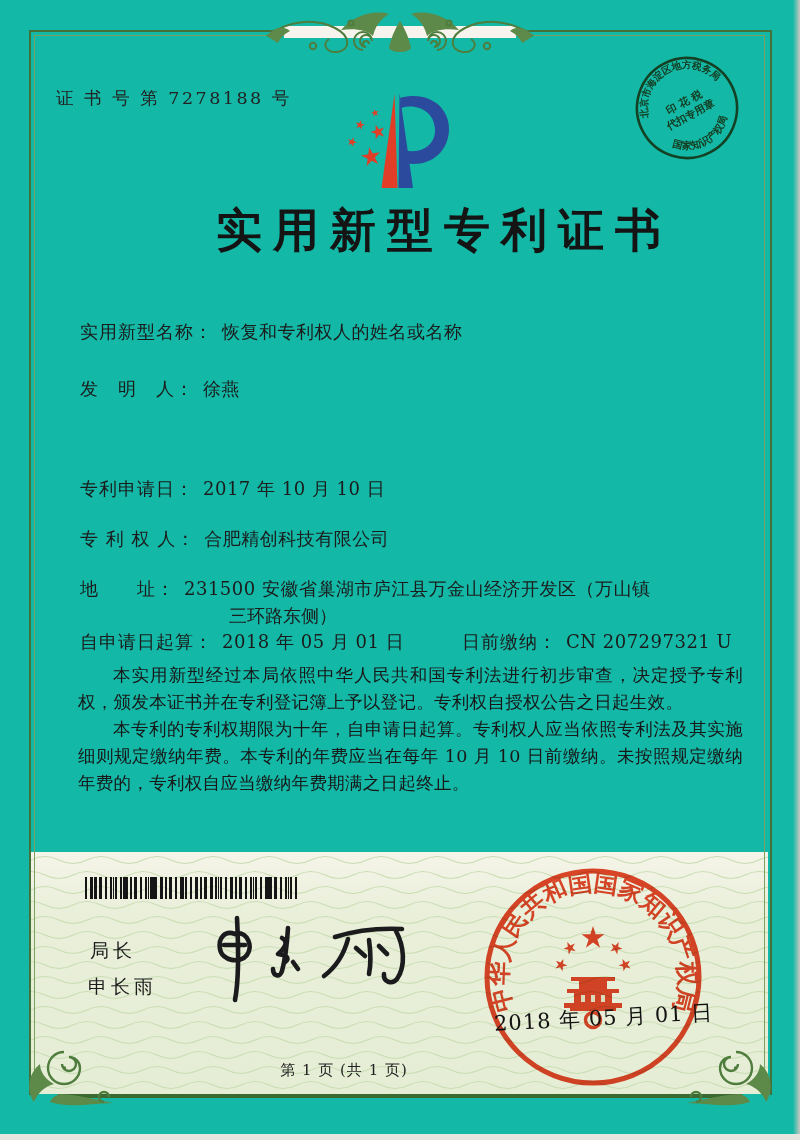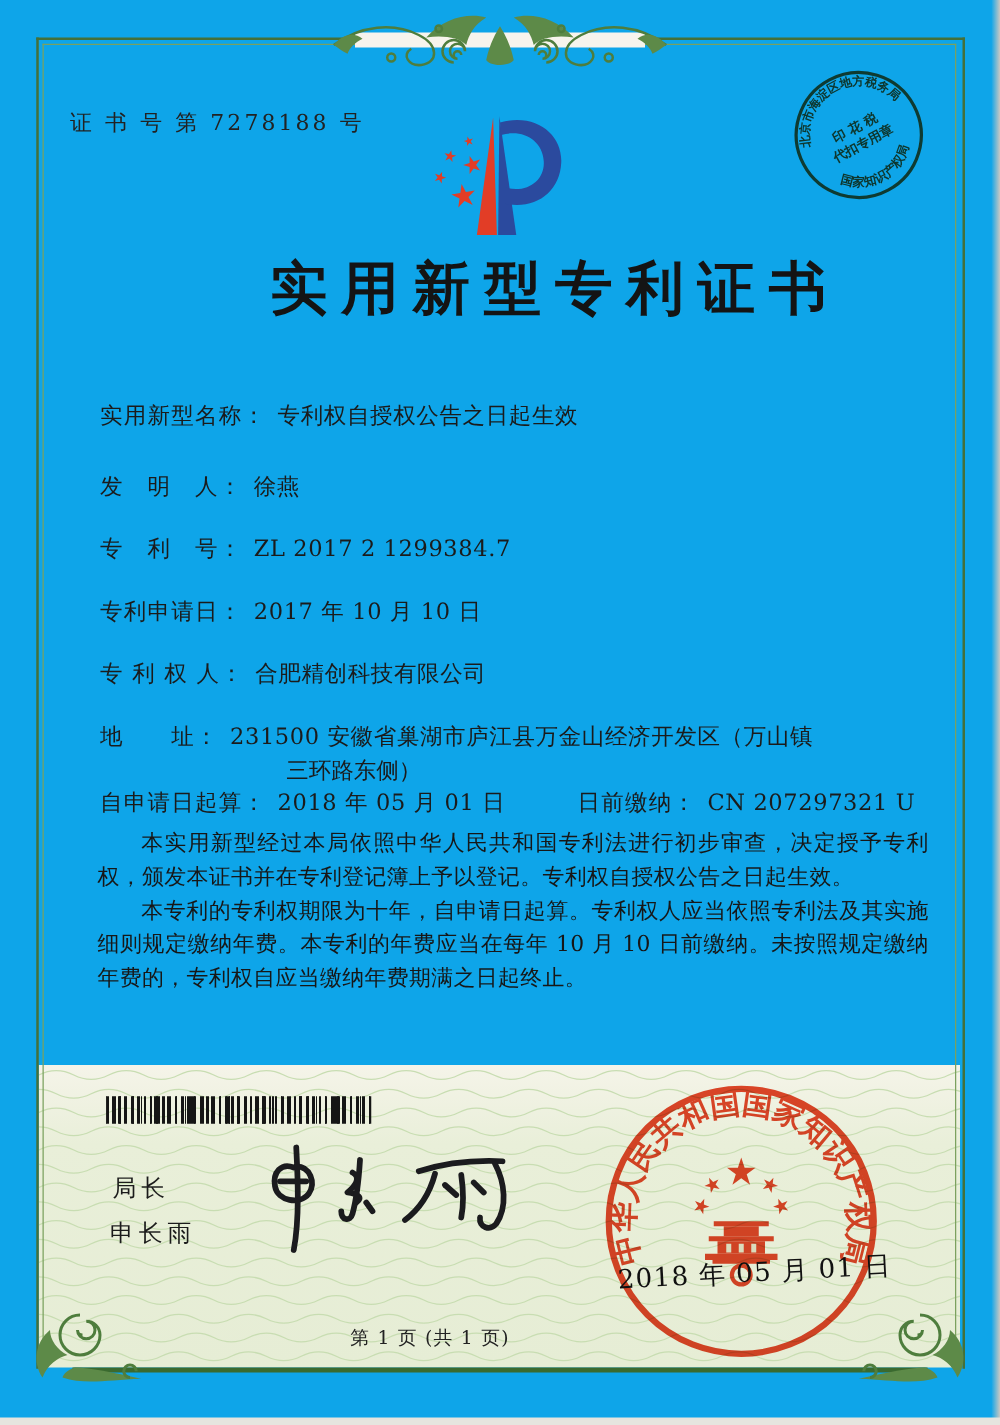--- a/index.html
+++ b/index.html
@@ -1,17 +1,17 @@
 <!DOCTYPE html>
 <html><head>
 <meta charset="utf-8">
 <style>
   html,body{margin:0;padding:0;}
   body{width:800px;height:1140px;background:#e9e8e3;font-family:"DejaVu Serif","Liberation Serif",serif;}
-  #paper{position:relative;width:800px;height:1140px;background:#0ea5e9;overflow:hidden;}
+  #paper{position:relative;width:800px;height:1140px;background:#14b8a6;overflow:hidden;}
   .abs{position:absolute;}
   
   .frame-outer{left:29px;top:30px;width:739px;height:1063px;border-top:2.5px solid #44703a;border-left:2.5px solid #44703a;border-right:2.5px solid #44703a;}
   .frame-inner{left:34px;top:35px;width:729px;height:1056px;border-top:1px solid #7ba15f;border-left:1px solid #7ba15f;border-right:1px solid #7ba15f;}
   .green-zone{left:31px;top:852px;width:737px;height:242px;background:linear-gradient(#f5f4e9,#e9efd9 26%,#e6edd5);overflow:hidden;}
   .bottom-thick{left:58px;top:1094px;width:684px;height:4px;background:#3a6a2f;}
   .orn-mask{left:284px;top:26px;width:232px;height:12px;background:#f7f4ed;}
   
   .cert-no{left:56px;top:86px;font-size:17.5px;letter-spacing:2.5px;color:#222;}
   .title{left:0;width:800px;top:200px;text-align:center;font-size:46px;font-weight:700;letter-spacing:11px;color:#141414;padding-left:44px;}
@@ -128,27 +128,24 @@
     <text font-size="10" fill="#ea5533" font-weight="700">
       <textPath href="#taxBot" startOffset="50%" text-anchor="middle">国家知识产权局</textPath>
     </text>
     <text x="60" y="57" text-anchor="middle" font-size="10.5" fill="#ea5533" font-weight="700">印 花 税</text>
     <text x="60" y="71" text-anchor="middle" font-size="10.5" fill="#ea5533" font-weight="700">代扣专用章</text>
   </svg>
 
   <div class="abs title">实用新型专利证书</div>
 
   <div class="abs row" style="left:80px;top:320px;">
-    <span class="lab">实用新型名称：</span><span class="val">专利权自授权公告之日起生效</span>
+    <span class="lab">实用新型名称：</span><span class="val">恢复和专利权人的姓名或名称</span>
   </div>
   <div class="abs row" style="left:80px;top:377px;">
     <span class="lab">发　明　人：</span><span class="val">徐燕</span>
-  </div>
-  <div class="abs row" style="left:80px;top:427px;">
-    <span class="lab">专　利　号：</span><span class="val">ZL 2017 2 1299384.7</span>
   </div>
   <div class="abs row" style="left:80px;top:477px;">
     <span class="lab">专利申请日：</span><span class="val">2017 年 10 月 10 日</span>
   </div>
   <div class="abs row" style="left:80px;top:527px;">
     <span class="lab">专 利 权 人：</span><span class="val">合肥精创科技有限公司</span>
   </div>
   <div class="abs row" style="left:80px;top:577px;">
     <span class="lab">地　　址：</span><span class="val">231500 安徽省巢湖市庐江县万金山经济开发区（万山镇</span>
   </div>

